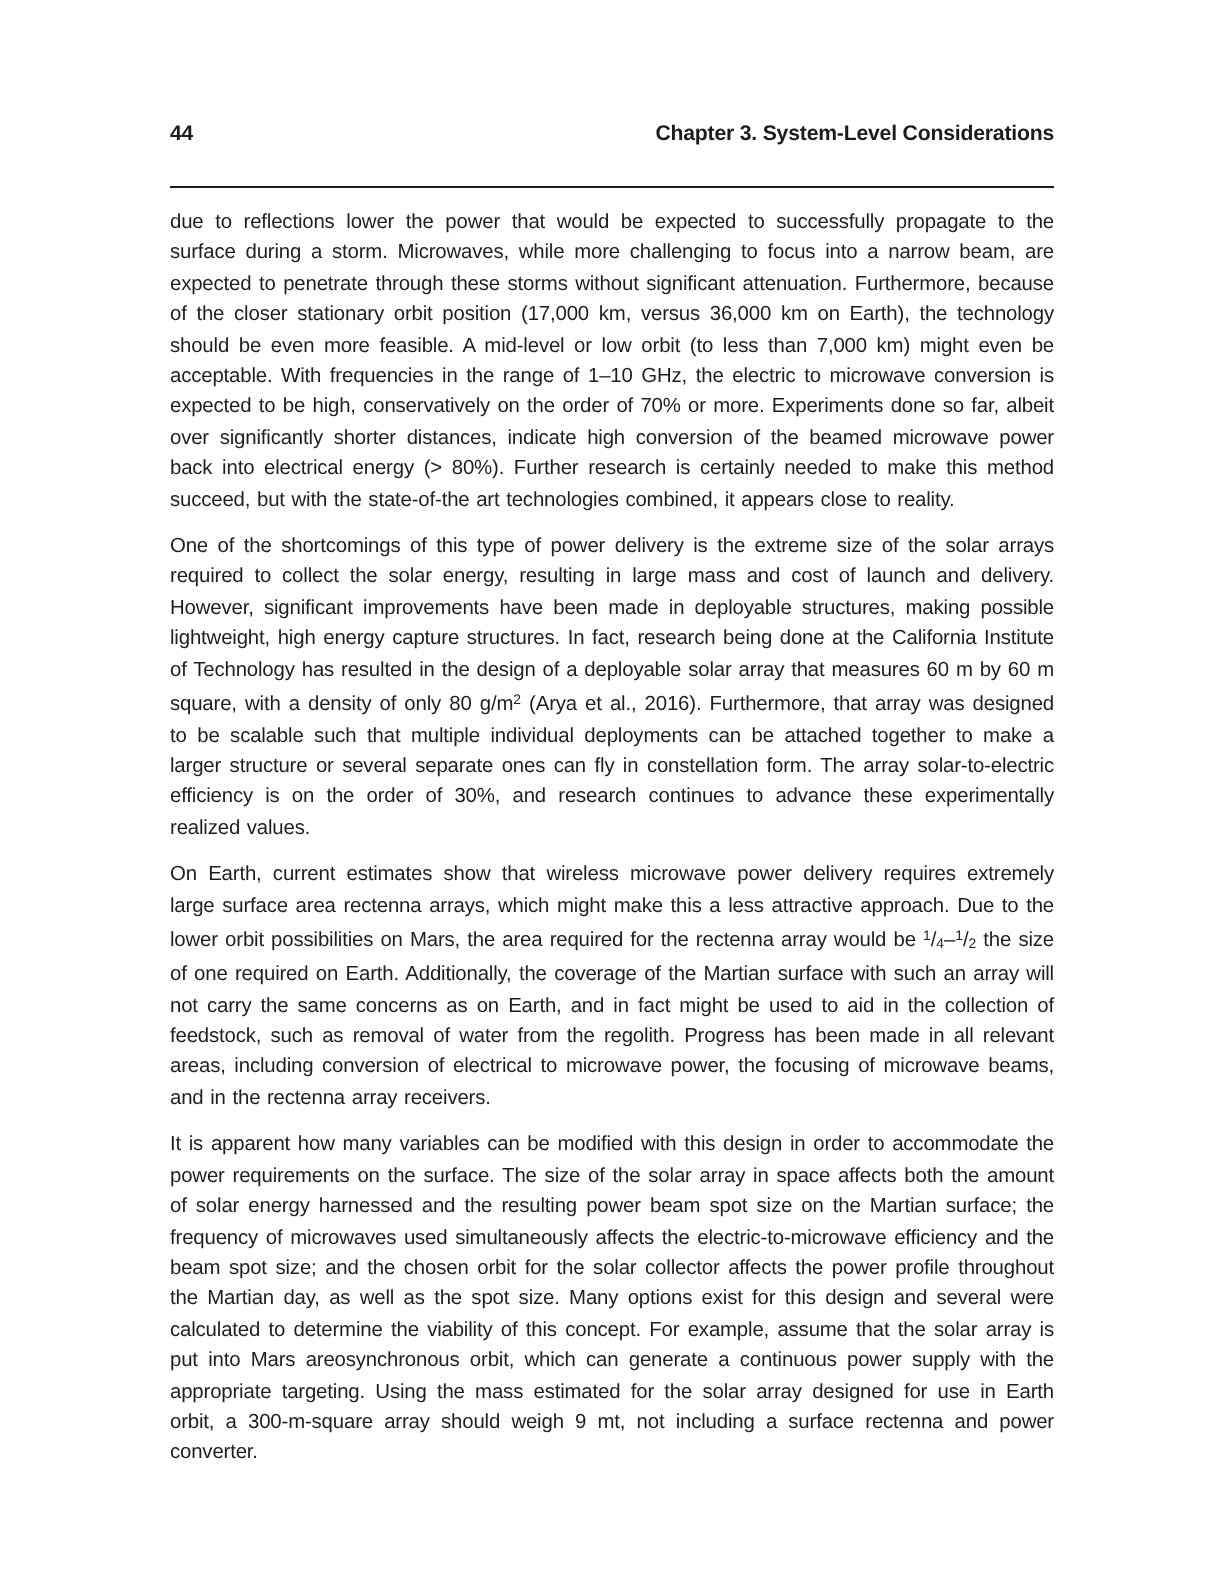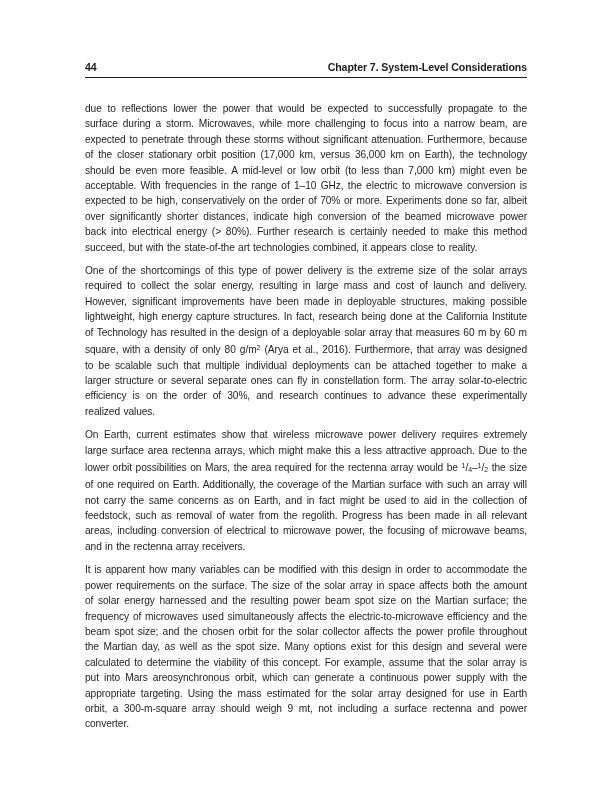--- a/index.html
+++ b/index.html
@@ -22,54 +22,54 @@
     top: 61px;
     width: 442px;
   }
   .page-header {
     display: flex;
     justify-content: space-between;
     align-items: baseline;
     font-size: 10.6px;
     font-weight: bold;
     letter-spacing: -0.1px;
-    padding-bottom: 4px;
+    padding-bottom: 20px;
     border-bottom: 1.2px solid #1c1c1c;
   }
   .page-header .pagenum { font-weight: bold; }
   .body-text p {
     margin: 0 0 8px 0;
     font-size: 10.2px;
     line-height: 15.4px;
     letter-spacing: -0.08px;
     word-spacing: 0.6px;
     text-align: justify;
     color: #1e1e1e;
   }
-  .body-text p:first-child { margin-top: 23px; }
+  .body-text p:first-child { margin-top: 10px; }
   .body-text .sup {
     font-size: 68%;
     vertical-align: 0.45em;
     letter-spacing: 0;
   }
   .body-text .sub {
     font-size: 68%;
     vertical-align: -0.1em;
     letter-spacing: 0;
   }
   .body-text .italic { }
 </style>
 </head>
 <body>
 
 <div class="page">
   <div class="content">
     <header class="page-header">
       <span class="pagenum">44</span>
-      <span class="chapter">Chapter 7. System-Level Considerations</span>
+      <span class="chapter">Chapter 3. System-Level Considerations</span>
     </header>
     <main class="body-text">
       <p><span>due to reflections lower the power that would be expected to successfully propagate to the surface during a storm. Microwaves, while more challenging to focus into a narrow beam, are expected to penetrate through these storms without significant attenuation. Furthermore, because of the closer stationary orbit position (17,000 km, versus 36,000 km on Earth), the technology should be even more feasible. A mid-level or low orbit (to less than 7,000 km) might even be acceptable. With frequencies in the range of 1–10 GHz, the electric to microwave conversion is expected to be high, conservatively on the order of 70% or more. Experiments done so far, albeit over significantly shorter distances, indicate high conversion of the beamed microwave power back into electrical energy (&gt; 80%). Further research is certainly needed to make this method succeed, but with the state-of-the art technologies combined, it appears close to reality.</span></p>
       <p><span>One of the shortcomings of this type of power delivery is the extreme size of the solar arrays required to collect the solar energy, resulting in large mass and cost of launch and delivery. However, significant improvements have been made in deployable structures, making possible lightweight, high energy capture structures. In fact, research being done at the California Institute of Technology has resulted in the design of a deployable solar array that measures 60 m by 60 m square, with a density of only 80 g/m</span><span class="sup">2</span><span> (</span><span class="italic">Arya et al.</span><span>, 2016). Furthermore, that array was designed to be scalable such that multiple individual deployments can be attached together to make a larger structure or several separate ones can fly in constellation form. The array solar-to-electric efficiency is on the order of 30%, and research continues to advance these experimentally realized values.</span></p>
       <p><span>On Earth, current estimates show that wireless microwave power delivery requires extremely large surface area rectenna arrays, which might make this a less attractive approach. Due to the lower orbit possibilities on Mars, the area required for the rectenna array would be </span><span class="sup">1</span><span>/</span><span class="sub">4</span><span>–</span><span class="sup">1</span><span>/</span><span class="sub">2</span><span> the size of one required on Earth. Additionally, the coverage of the Martian surface with such an array will not carry the same concerns as on Earth, and in fact might be used to aid in the collection of feedstock, such as removal of water from the regolith. Progress has been made in all relevant areas, including conversion of electrical to microwave power, the focusing of microwave beams, and in the rectenna array receivers.</span></p>
       <p><span>It is apparent how many variables can be modified with this design in order to accommodate the power requirements on the surface. The size of the solar array in space affects both the amount of solar energy harnessed and the resulting power beam spot size on the Martian surface; the frequency of microwaves used simultaneously affects the electric-to-microwave efficiency and the beam spot size; and the chosen orbit for the solar collector affects the power profile throughout the Martian day, as well as the spot size. Many options exist for this design and several were calculated to determine the viability of this concept. For example, assume that the solar array is put into Mars areosynchronous orbit, which can generate a continuous power supply with the appropriate targeting. Using the mass estimated for the solar array designed for use in Earth orbit, a 300-m-square array should weigh 9 mt, not including a surface rectenna and power converter.</span></p>
     </main>
   </div>
 </div>
 

